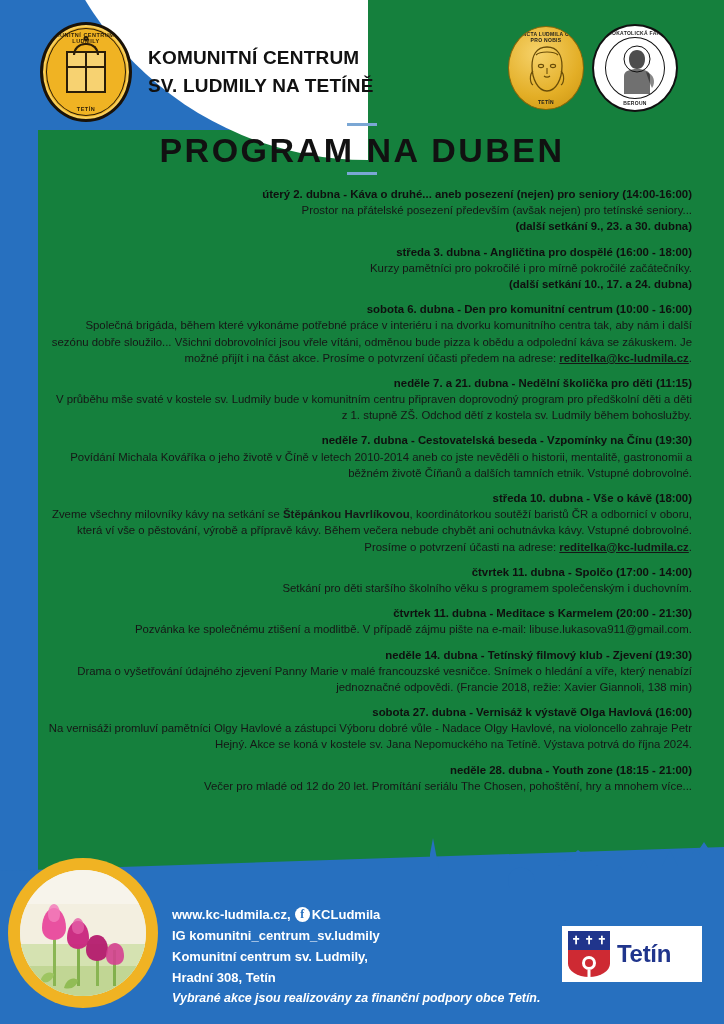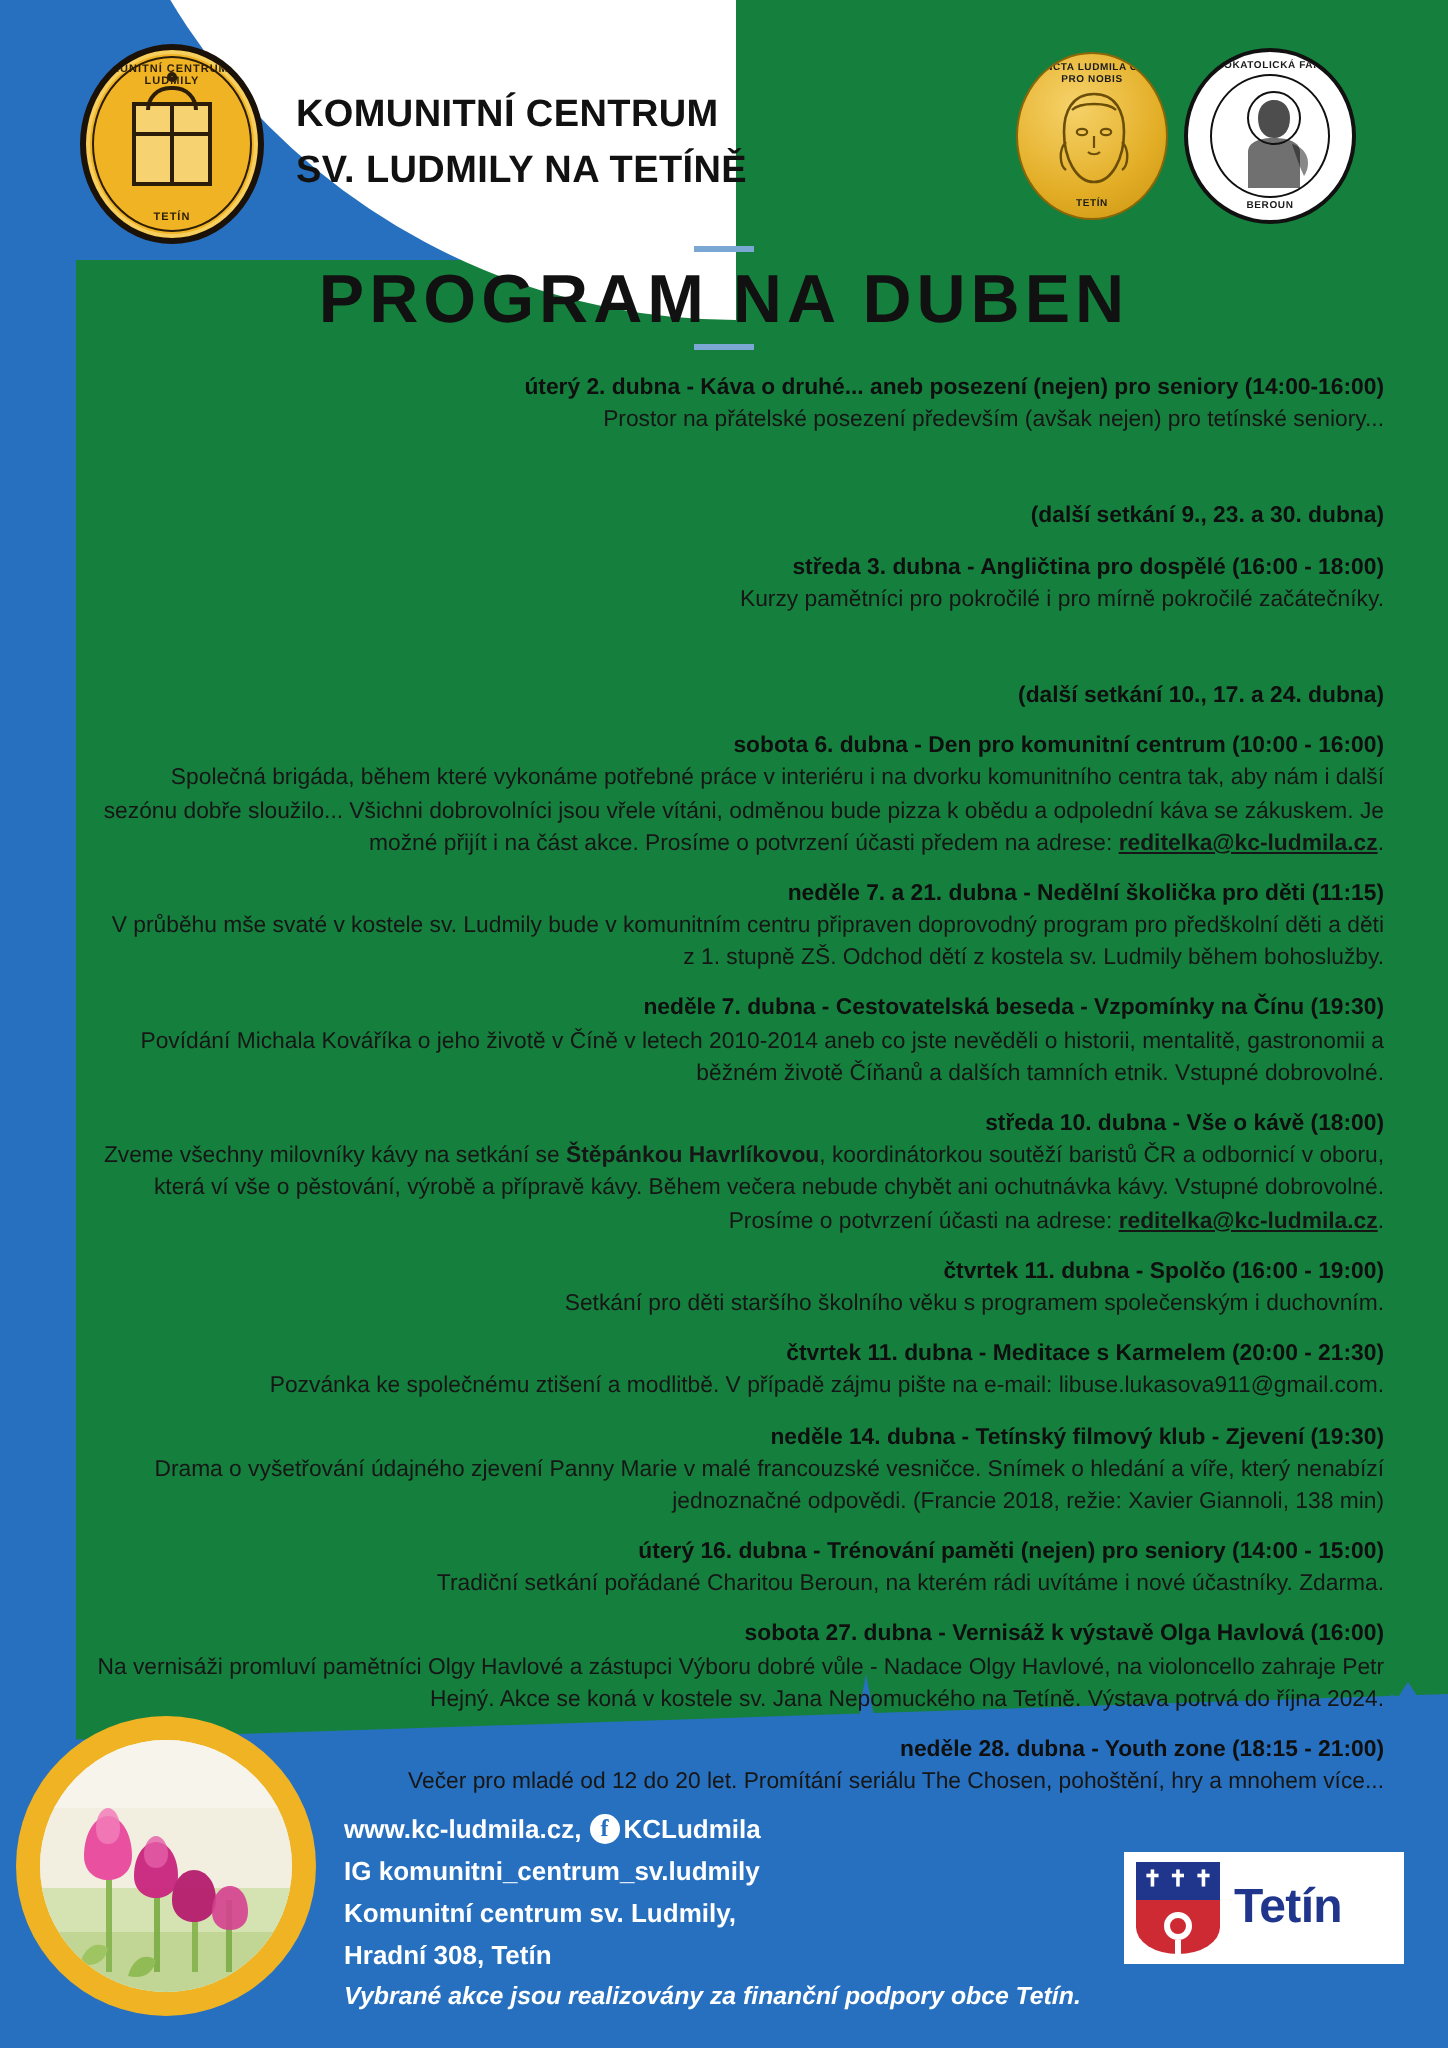--- a/index.html
+++ b/index.html
@@ -153,21 +153,20 @@
     font-size: 11.4px; font-weight: bold; color: #0f0f0f;
     line-height: 1.42;
   }
   .event-desc {
     font-size: 11.4px; color: #161616;
     line-height: 1.42;
   }
   .event-note {
     font-size: 11.4px; font-weight: bold; color: #0f0f0f;
     line-height: 1.42;
-    margin-top: 32px;
   }
   .event-desc .email { text-decoration: underline; font-weight: bold; }
   .event-desc b { font-weight: bold; }
 
   
   .footer-blue {
     position: absolute; left: 0; bottom: 0; width: 724px; height: 135px;
     background: #2770BF; z-index: 3;
   }
   .footer-slope {
@@ -316,34 +315,30 @@
       </div>
       <div class="event">
         <div class="event-heading">neděle 7. dubna - Cestovatelská beseda - Vzpomínky na Čínu (19:30)</div>
         <div class="event-desc"><span>Povídání Michala Kováříka o jeho životě v Číně v letech 2010-2014 aneb co jste nevěděli o historii, mentalitě, gastronomii a běžném životě Číňanů a dalších tamních etnik. Vstupné dobrovolné.</span></div>
       </div>
       <div class="event">
         <div class="event-heading">středa 10. dubna - Vše o kávě  (18:00)</div>
         <div class="event-desc"><span>Zveme všechny milovníky kávy na setkání se </span><b>Štěpánkou Havrlíkovou</b><span>, koordinátorkou soutěží baristů ČR a odbornicí v oboru, která ví vše o pěstování, výrobě a přípravě kávy. Během večera nebude chybět ani ochutnávka kávy. Vstupné dobrovolné. Prosíme o potvrzení účasti na adrese: </span><span class="email">reditelka@kc-ludmila.cz</span><span>.</span></div>
       </div>
       <div class="event">
-        <div class="event-heading">čtvrtek 11. dubna - Spolčo (16:00 - 19:00)</div>
+        <div class="event-heading">čtvrtek 11. dubna - Spolčo (17:00 - 14:00)</div>
         <div class="event-desc"><span>Setkání pro děti staršího školního věku s programem společenským i duchovním.</span></div>
       </div>
       <div class="event">
         <div class="event-heading">čtvrtek 11. dubna - Meditace s Karmelem (20:00 - 21:30)</div>
         <div class="event-desc"><span>Pozvánka ke společnému ztišení a modlitbě. V případě zájmu pište na e-mail: libuse.lukasova911@gmail.com.</span></div>
       </div>
       <div class="event">
         <div class="event-heading">neděle 14. dubna - Tetínský filmový klub - Zjevení (19:30)</div>
         <div class="event-desc"><span>Drama o vyšetřování údajného zjevení Panny Marie v malé francouzské vesničce. Snímek o hledání a víře, který nenabízí jednoznačné odpovědi. (Francie 2018, režie: Xavier Giannoli, 138 min)</span></div>
-      </div>
-      <div class="event">
-        <div class="event-heading">úterý 16. dubna - Trénování paměti (nejen) pro seniory (14:00 - 15:00)</div>
-        <div class="event-desc"><span>Tradiční setkání pořádané Charitou Beroun, na kterém rádi uvítáme i nové účastníky. Zdarma.</span></div>
       </div>
       <div class="event">
         <div class="event-heading">sobota 27. dubna - Vernisáž k  výstavě Olga Havlová (16:00)</div>
         <div class="event-desc"><span>Na vernisáži promluví pamětníci Olgy Havlové a zástupci Výboru dobré vůle - Nadace Olgy Havlové, na violoncello zahraje Petr Hejný. Akce se koná v kostele sv. Jana Nepomuckého na Tetíně. Výstava potrvá do října 2024.</span></div>
       </div>
       <div class="event">
         <div class="event-heading">neděle 28. dubna - Youth zone (18:15 - 21:00)</div>
         <div class="event-desc"><span>Večer pro mladé od 12 do 20 let. Promítání seriálu The Chosen, pohoštění, hry a mnohem více...</span></div>
       </div>
     </div>

